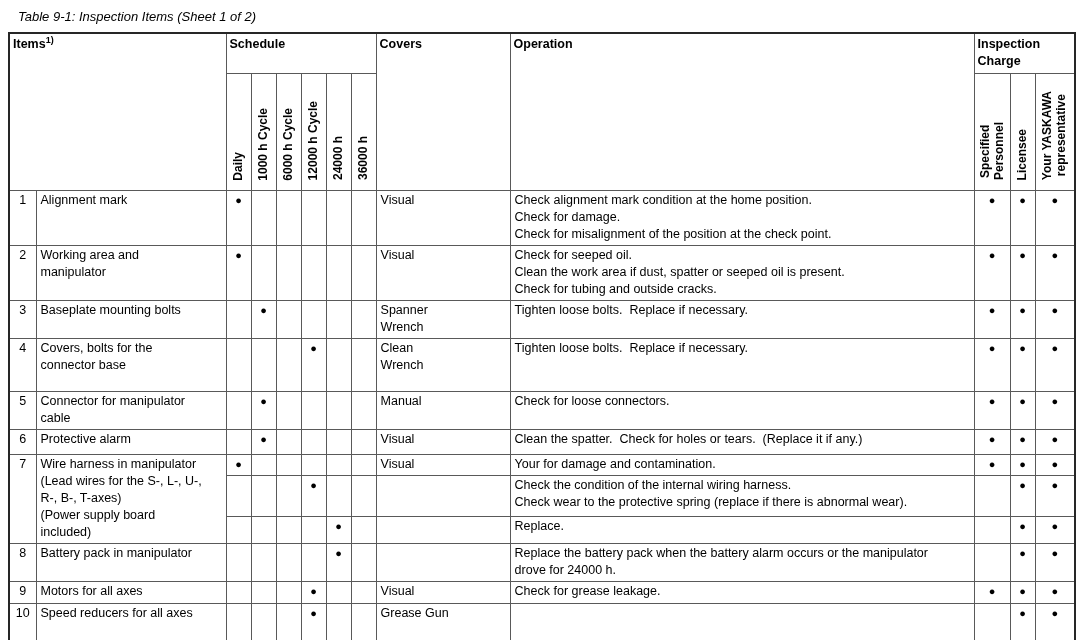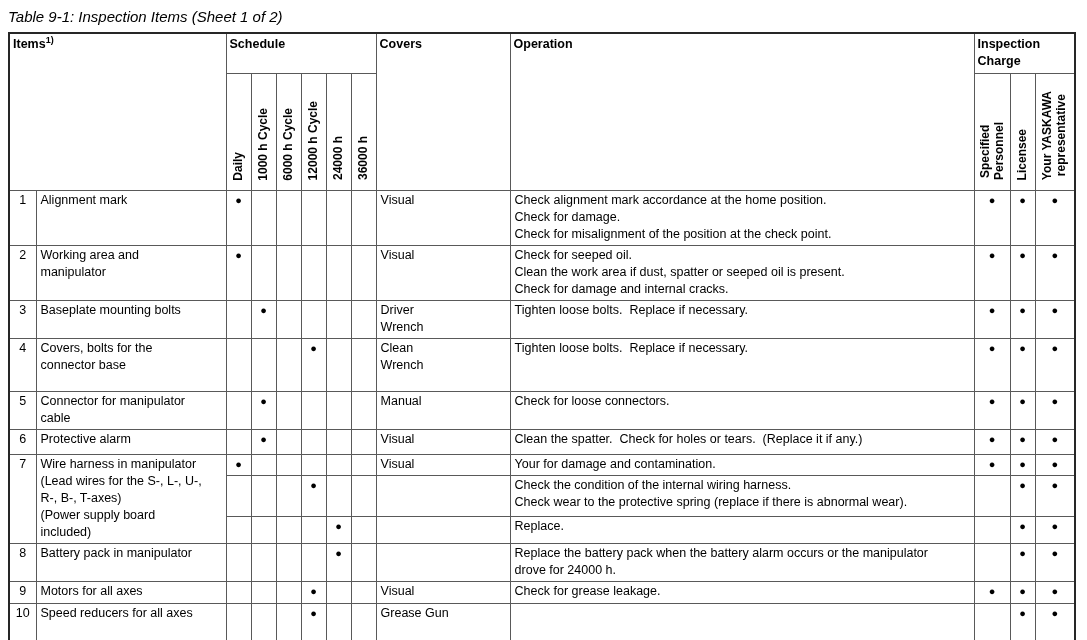--- a/index.html
+++ b/index.html
@@ -5,22 +5,22 @@
   html, body { margin: 0; padding: 0; background: #fff; }
   body {
     width: 1087px; height: 640px; box-sizing: border-box;
     padding: 8px 0 0 8px;
     font-family: "Liberation Sans", sans-serif;
     color: #000;
     overflow: hidden;
   }
   .title {
     font-style: italic;
-    font-size: 15px;
-    margin: 0 0 7px 0;
+    font-size: 13px;
+    margin: 0 0 7px 10px;
     line-height: 17px;
   }
   table.insp {
     border-collapse: collapse;
     table-layout: fixed;
     width: 1066px;
     border: 2px solid #262626;
     font-size: 12.5px;
   }
   th, td {
@@ -112,55 +112,55 @@
     <tr style="height:54px">
       <td class="num">1</td>
       <td class="item">Alignment mark</td>
       <td class="mk">●</td>
       <td class="mk"></td>
       <td class="mk"></td>
       <td class="mk"></td>
       <td class="mk"></td>
       <td class="mk"></td>
       <td class="method">Visual</td>
-      <td class="op">Check alignment mark accordance at the home position.
+      <td class="op">Check alignment mark condition at the home position.
 Check for damage.
 Check for misalignment of the position at the check point.</td>
       <td class="cmk">●</td>
       <td class="cmk">●</td>
       <td class="cmk">●</td>
     </tr>
     <tr style="height:54px">
       <td class="num">2</td>
       <td class="item">Working area and
 manipulator</td>
       <td class="mk">●</td>
       <td class="mk"></td>
       <td class="mk"></td>
       <td class="mk"></td>
       <td class="mk"></td>
       <td class="mk"></td>
       <td class="method">Visual</td>
       <td class="op">Check for seeped oil.
 Clean the work area if dust, spatter or seeped oil is present.
-Check for damage and internal cracks.</td>
+Check for tubing and outside cracks.</td>
       <td class="cmk">●</td>
       <td class="cmk">●</td>
       <td class="cmk">●</td>
     </tr>
     <tr style="height:36px">
       <td class="num">3</td>
       <td class="item">Baseplate mounting bolts</td>
       <td class="mk"></td>
       <td class="mk">●</td>
       <td class="mk"></td>
       <td class="mk"></td>
       <td class="mk"></td>
       <td class="mk"></td>
-      <td class="method">Driver
+      <td class="method">Spanner
 Wrench</td>
       <td class="op">Tighten loose bolts.  Replace if necessary.</td>
       <td class="cmk">●</td>
       <td class="cmk">●</td>
       <td class="cmk">●</td>
     </tr>
     <tr style="height:53px">
       <td class="num">4</td>
       <td class="item">Covers, bolts for the
 connector base</td>

